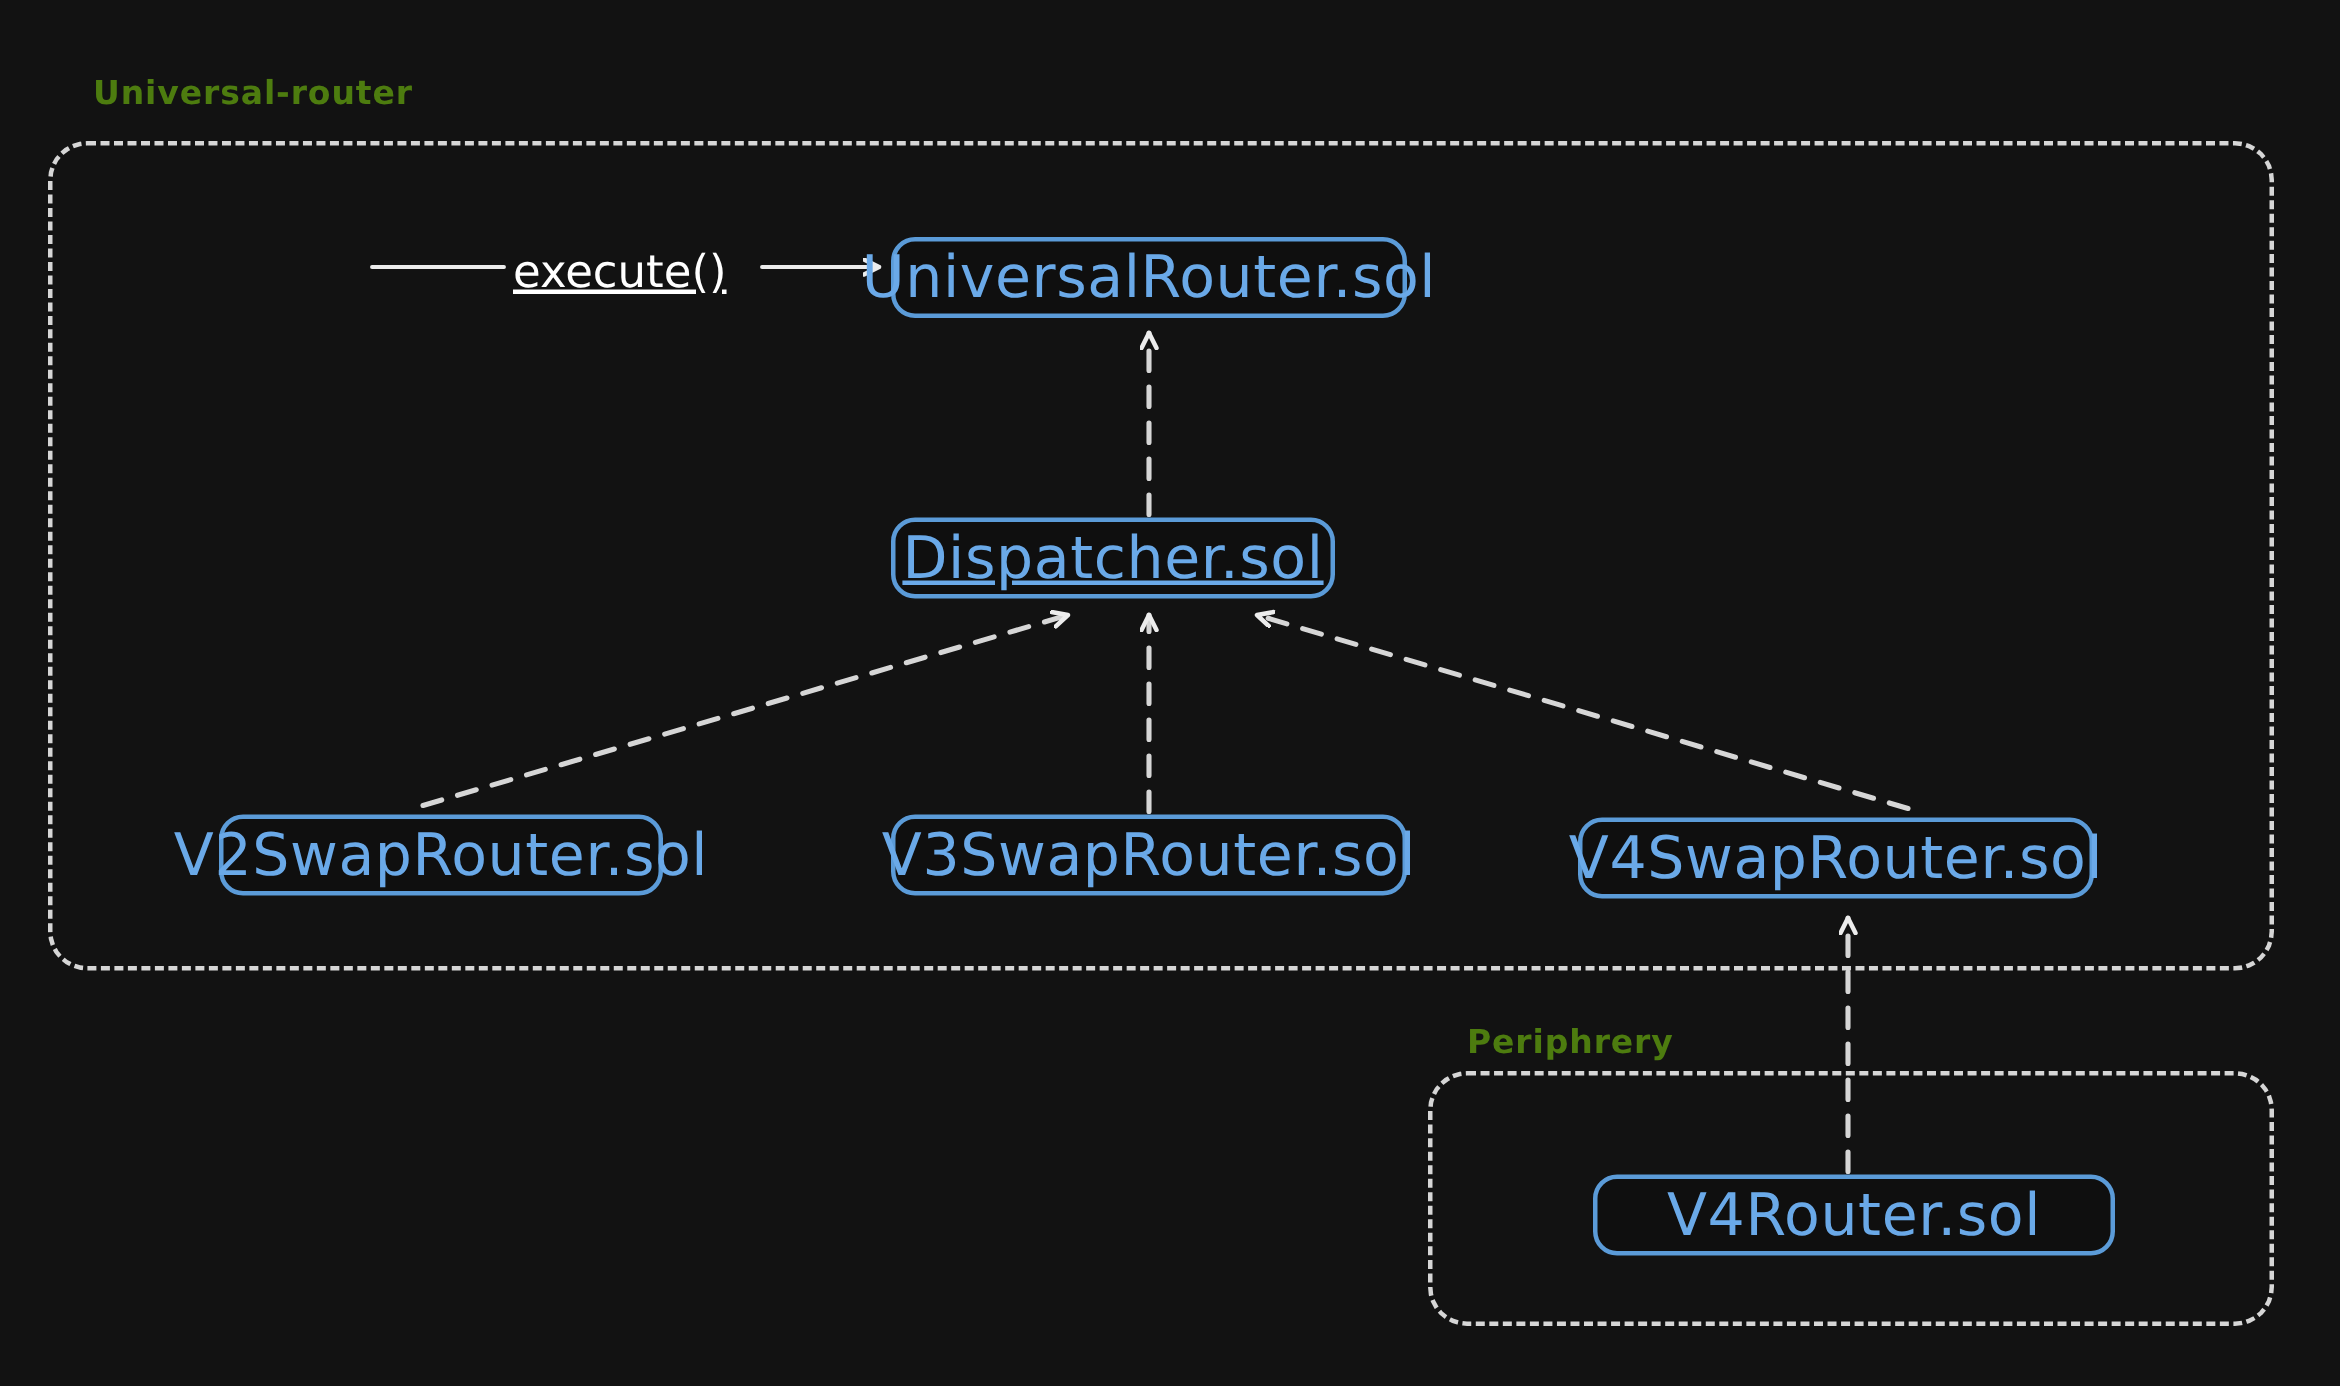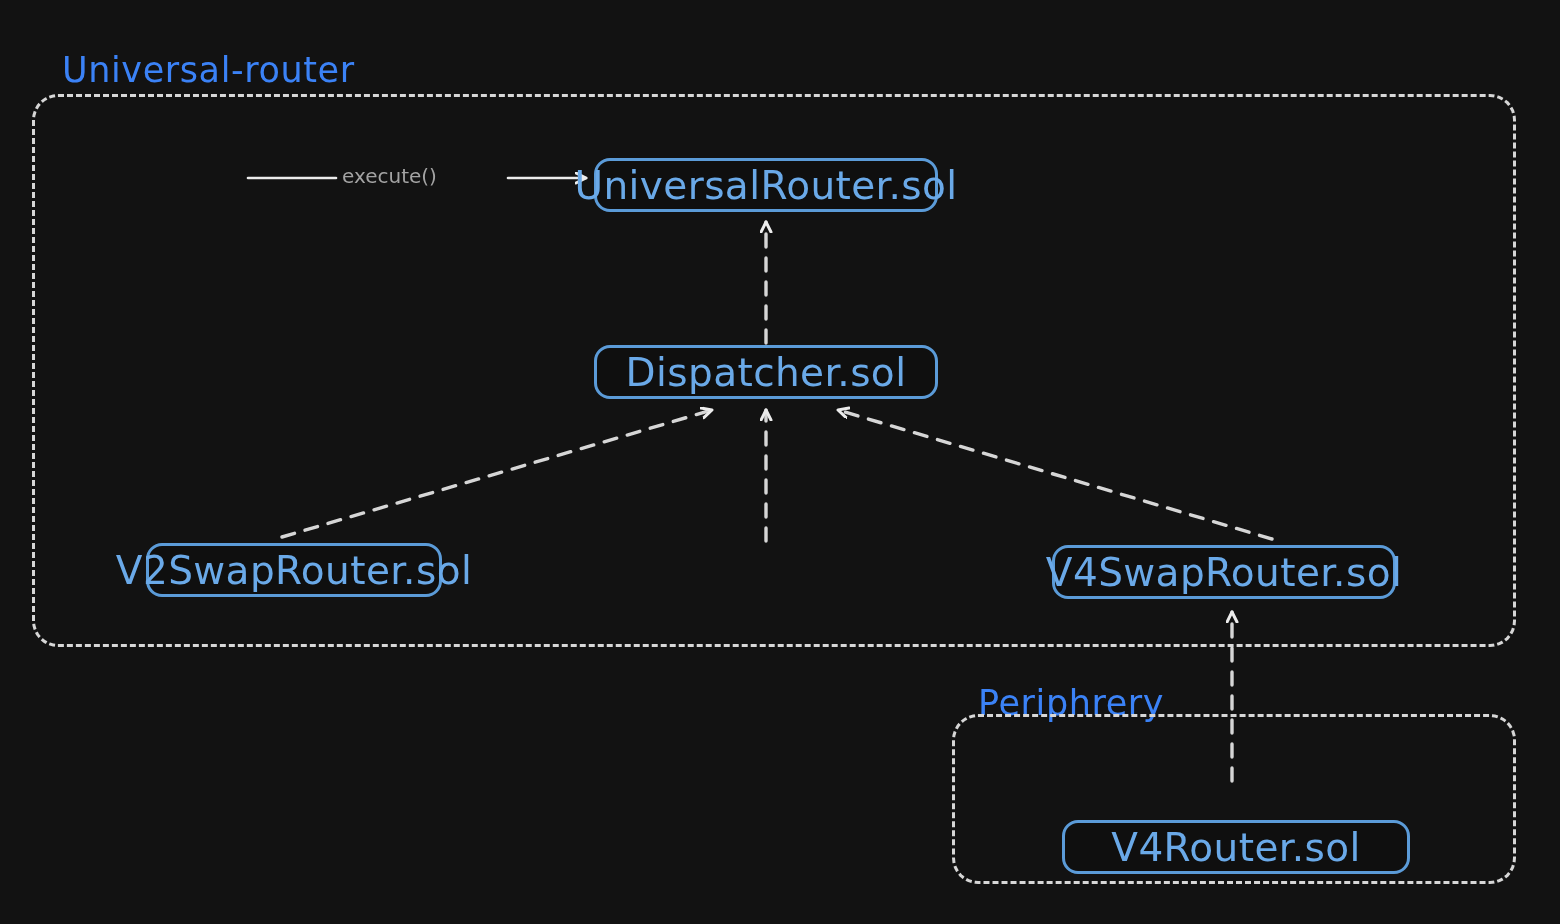--- a/index.html
+++ b/index.html
@@ -31,50 +31,51 @@
   
   .group-box {
     position: absolute;
     border: 3px dashed #d6d6d6;
     border-radius: 26px;
     box-sizing: border-box;
     background: transparent;
   }
   .group-label {
     position: absolute;
-    color: #3b82f6;
-    font-size: 35px;
+    color: #4d7c0f;
+    font-size: 22px;
     letter-spacing: 0.6px;
     white-space: nowrap;
     font-family: "DejaVu Sans", sans-serif;
-    font-weight: 400;
+    font-weight: 700;
   }
   
   .node {
     position: absolute;
     box-sizing: border-box;
     border: 3px solid #5b9bd8;
     border-radius: 16px;
     background: #0f0f0f;
     display: flex;
     align-items: center;
     justify-content: center;
     color: #6aa9e8;
     font-size: 39px;
     letter-spacing: 0.4px;
     white-space: nowrap;
     font-family: "DejaVu Sans", sans-serif;
   }
   
   .edge-label {
     position: absolute;
-    color: #a3a3a3;
-    font-size: 20px;
+    color: #ffffff;
+    font-size: 30px;
     white-space: nowrap;
     font-family: "DejaVu Sans", sans-serif;
+    text-decoration: underline;
   }
 </style>
 </head>
 <body>
 
 <div id="canvas">
 
   <div class="group-label" style="left:62px; top:50px;">Universal-router</div>
   <div class="group-box" style="left:32px; top:94px; width:1484px; height:553px;"></div>
 
@@ -107,22 +108,23 @@
     <line x1="1272" y1="539" x2="838" y2="410" stroke="#d6d6d6" stroke-width="3.4" stroke-dasharray="13 11" stroke-linecap="round" marker-end="url(#arrow-open)"></line>
 
       V4SwapRouter.sol (dashed vertical, crosses groups) --&gt;
     <line x1="1232" y1="781" x2="1232" y2="612" stroke="#d6d6d6" stroke-width="3.4" stroke-dasharray="13 11" stroke-linecap="round" marker-end="url(#arrow-open)"></line>
   </svg>
 
   <div class="edge-label" style="left:342px; top:164px;">execute()</div>
 
   <div class="node" style="left:594px; top:158px; width:344px; height:54px;">UniversalRouter.sol</div>
 
-  <div class="node" style="left:594px; top:345px; width:344px; height:54px;">Dispatcher.sol</div>
+  <div class="node" style="left:594px; top:345px; width:296px; height:54px;text-decoration:underline;">Dispatcher.sol</div>
 
   <div class="node" style="left:146px; top:543px; width:296px; height:54px;">V2SwapRouter.sol</div>
 
+  <div class="node" style="left:594px; top:543px; width:344px; height:54px;">V3SwapRouter.sol</div>
 
   <div class="node" style="left:1052px; top:545px; width:344px; height:54px;">V4SwapRouter.sol</div>
 
-  <div class="node" style="left:1062px; top:783px; width:348px; height:54px;margin-top:37px;">V4Router.sol</div>
+  <div class="node" style="left:1062px; top:783px; width:348px; height:54px;">V4Router.sol</div>
 
 </div>
 
 </body></html>

